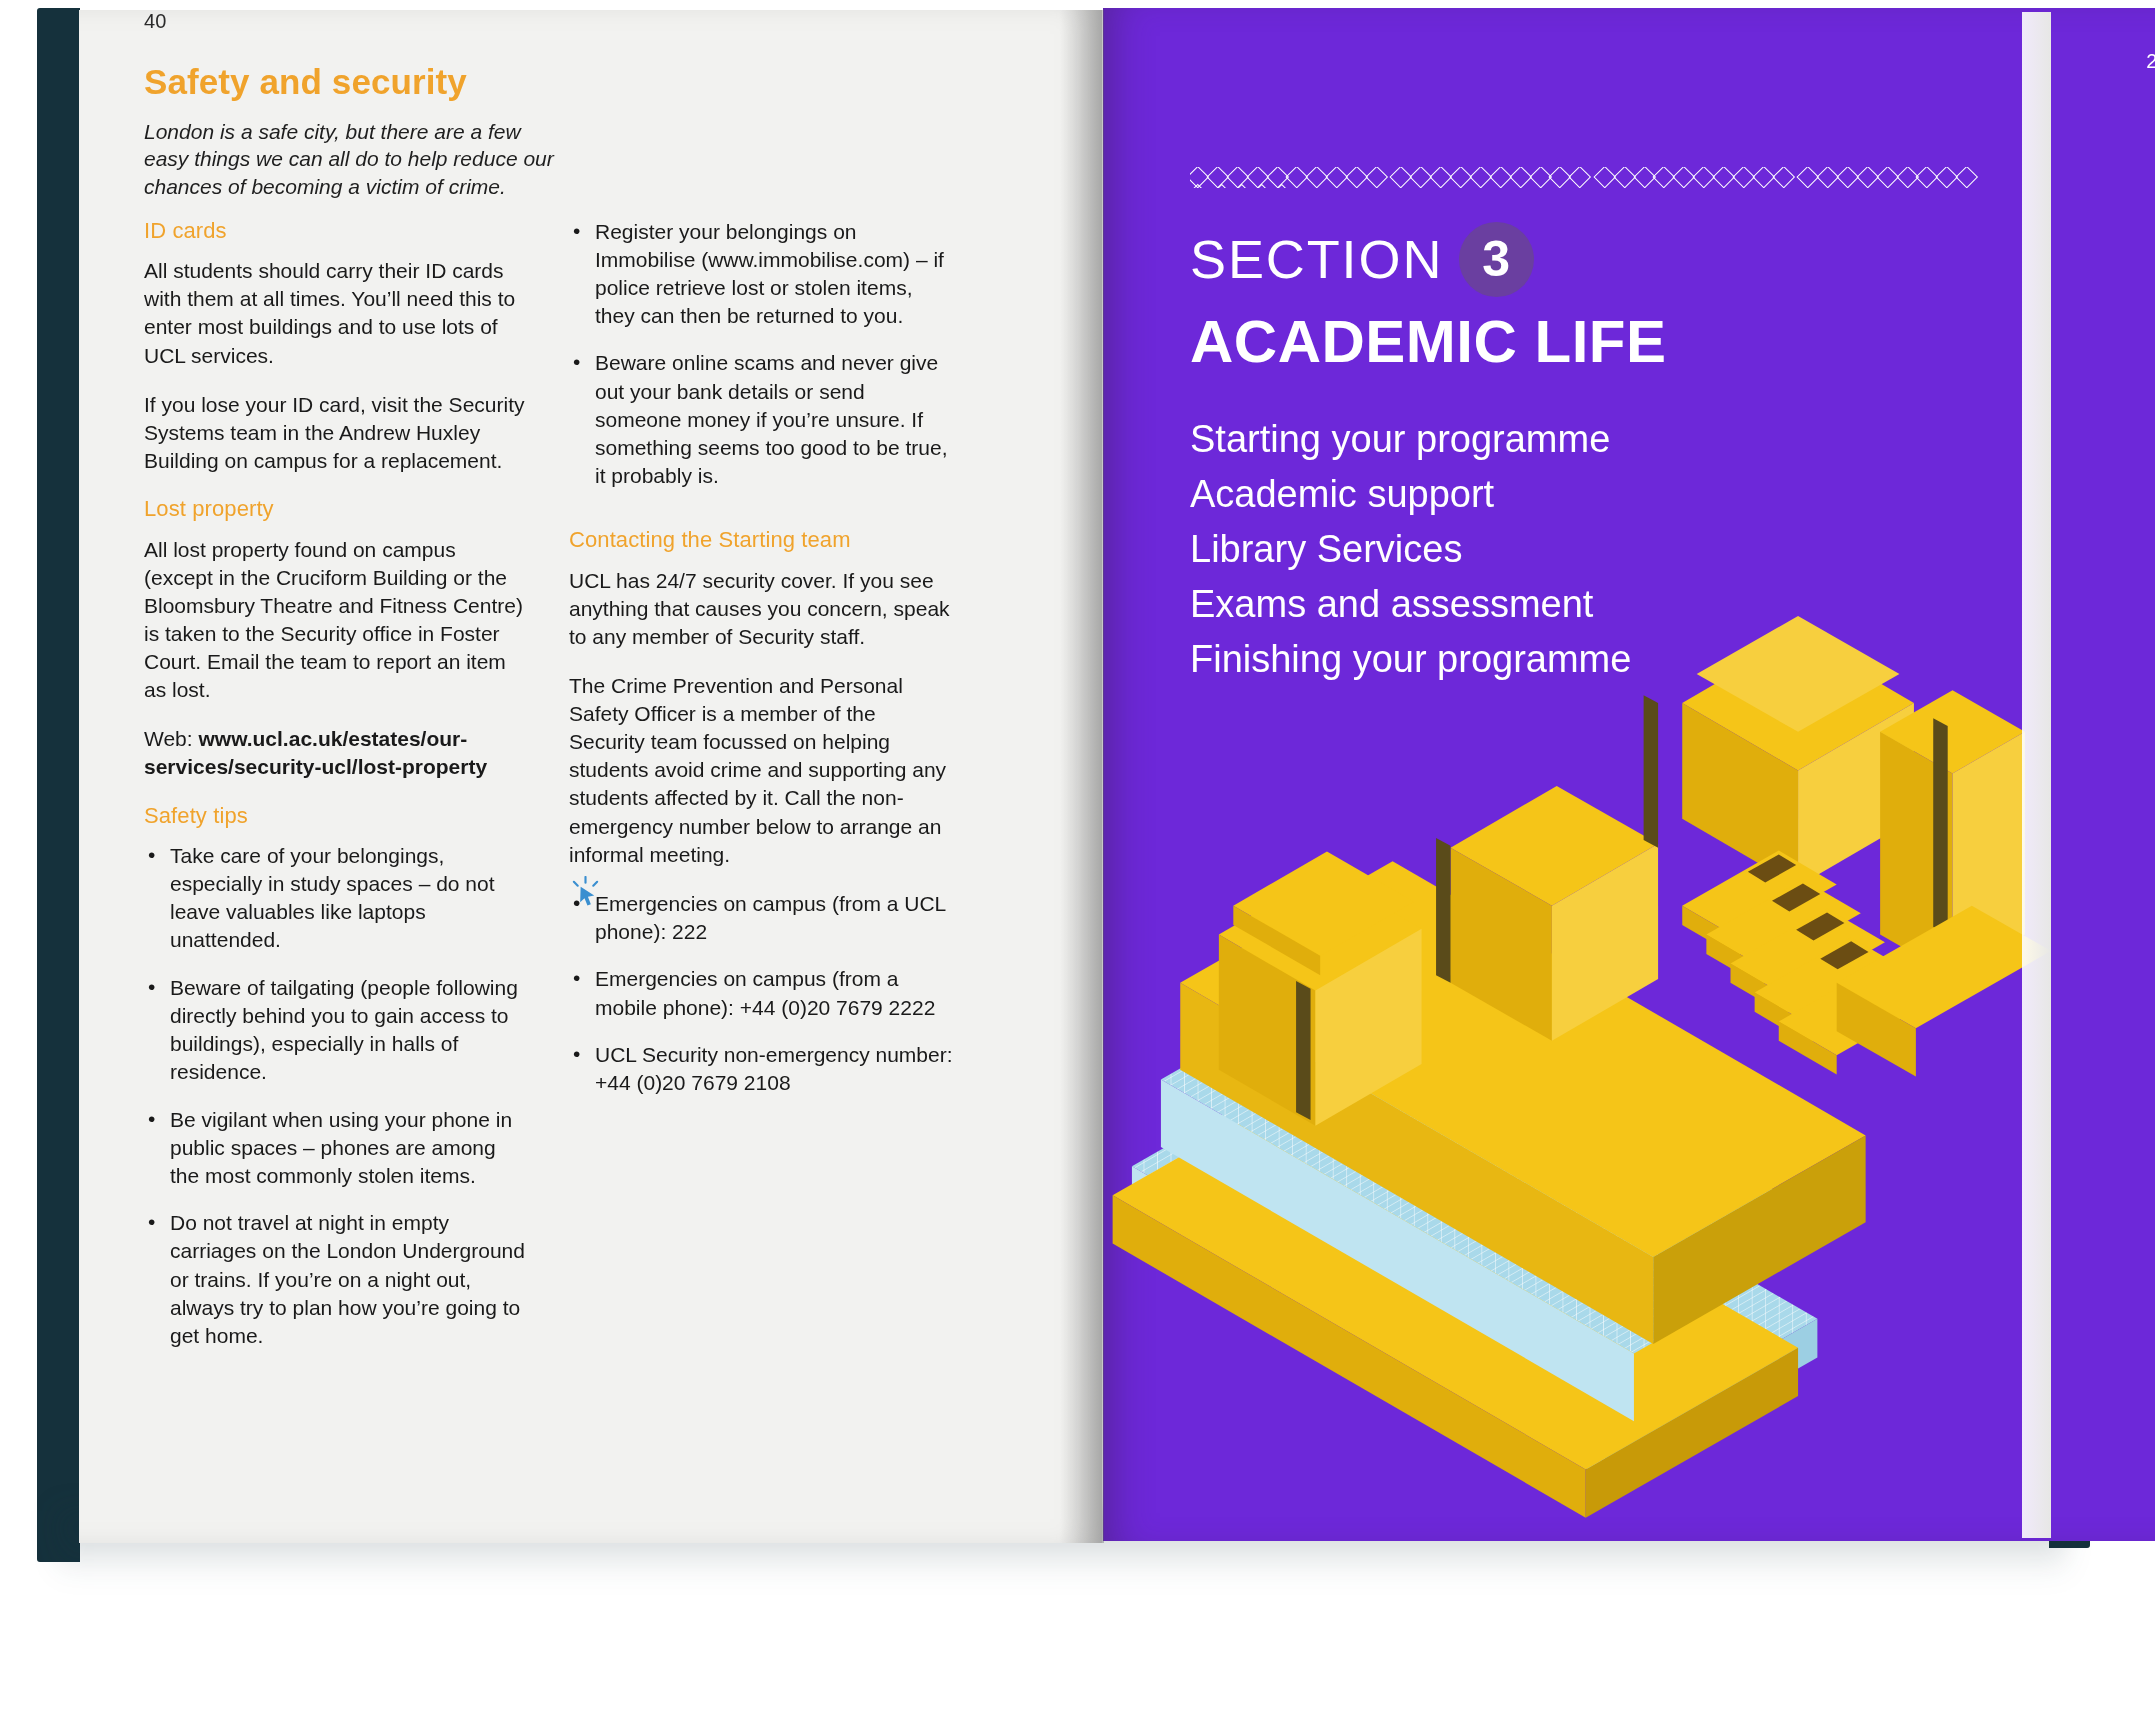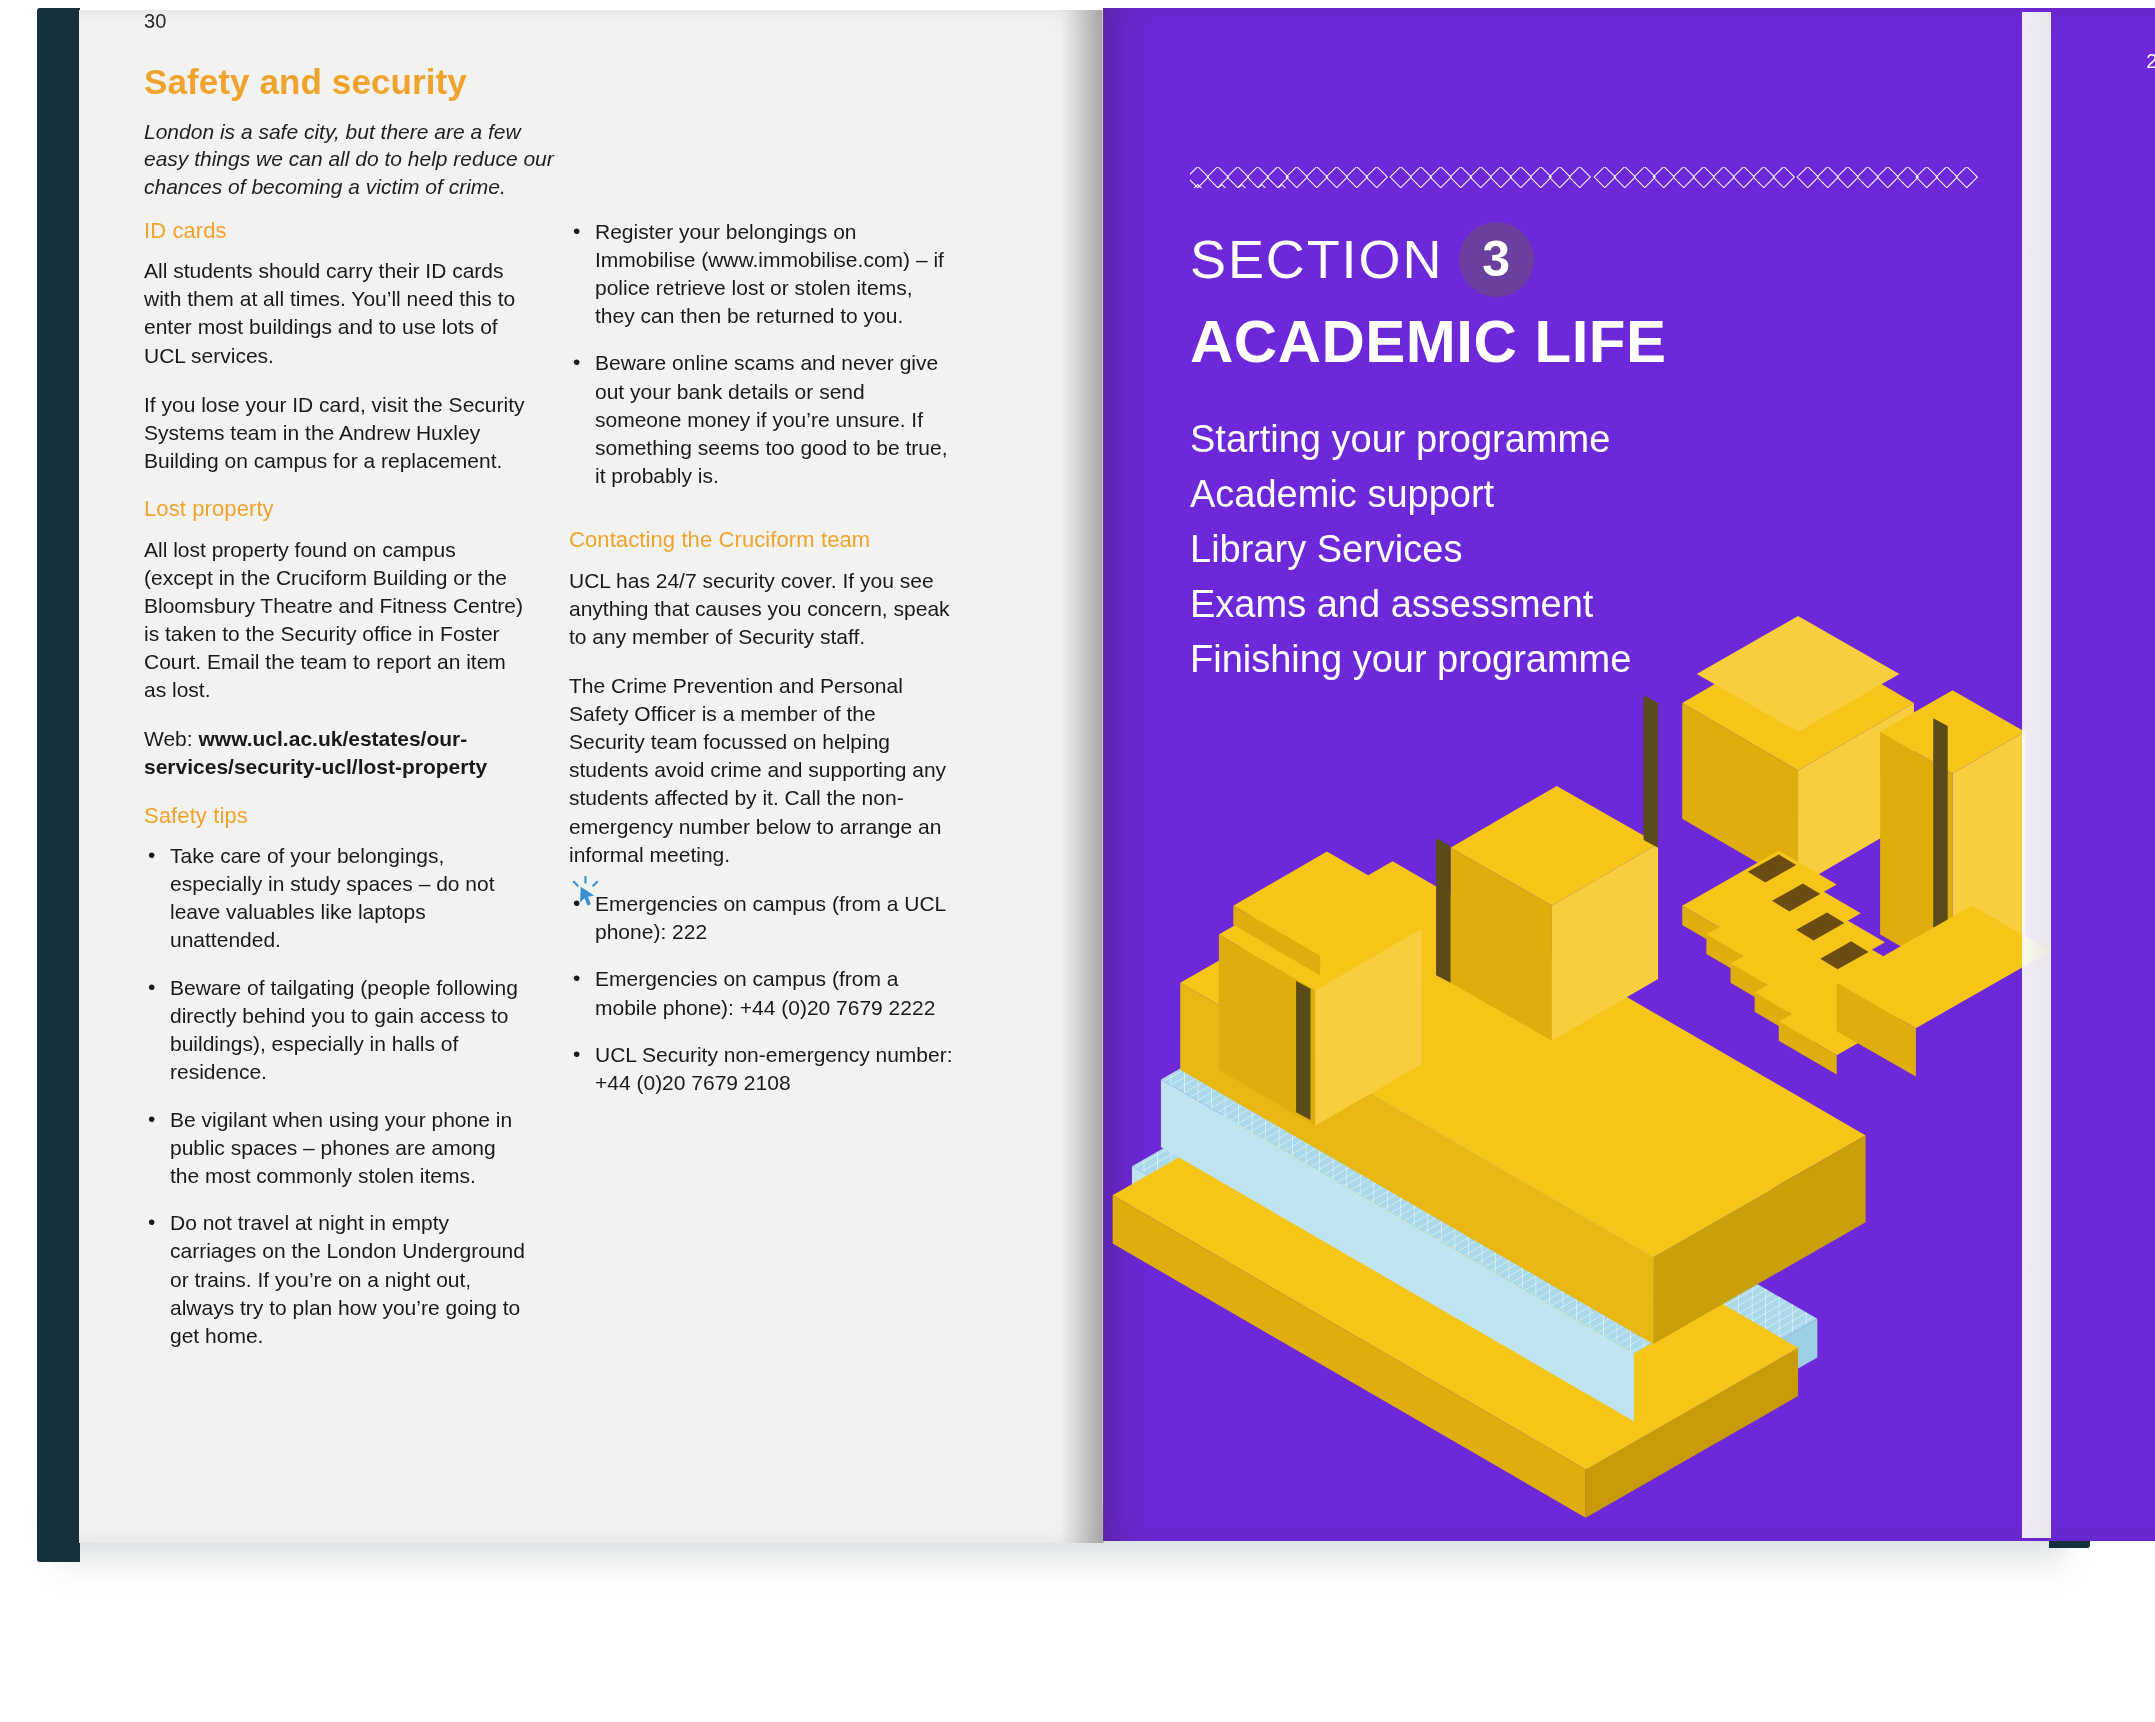--- a/index.html
+++ b/index.html
@@ -252,21 +252,21 @@
 <body>
 
 <div class="spread">
 
   <div class="book-shadow-left"></div>
   <div class="book-shadow-right"></div>
   <div class="book-bottom-shadow"></div>
 
   <div class="page-left">
 
-    <div class="folio folio-left">30</div>
+    <div class="folio folio-left">40</div>
 
     <h1 class="page-title">Safety and security</h1>
 
     <p class="standfirst">London is a safe city, but there are a few easy things we can all do to help reduce our chances of becoming a victim of crime.</p>
 
     <div class="col col-left">
 
       <h2 class="sub">ID cards</h2>
       <p class="body">All students should carry their ID cards with them at all times. You’ll need this to enter most buildings and to use lots of UCL services.</p>
       <p class="body">If you lose your ID card, visit the Security Systems team in the Andrew Huxley Building on campus for a replacement.</p>
@@ -283,21 +283,21 @@
         <li>Do not travel at night in empty carriages on the London Underground or trains. If you’re on a night out, always try to plan how you’re going to get home.</li>
       </ul>
     </div>
 
     <div class="col col-right">
       <ul class="bullets">
         <li>Register your belongings on Immobilise (www.immobilise.com) – if police retrieve lost or stolen items, they can then be returned to you.</li>
         <li>Beware online scams and never give out your bank details or send someone money if you’re unsure. If something seems too good to be true, it probably is.</li>
       </ul>
 
-      <h2 class="sub" style="margin-top:37px;">Contacting the Cruciform team</h2>
+      <h2 class="sub" style="margin-top:37px;">Contacting the Starting team</h2>
       <p class="body">UCL has 24/7 security cover. If you see anything that causes you concern, speak to any member of Security staff.</p>
       <p class="body">The Crime Prevention and Personal Safety Officer is a member of the Security team focussed on helping students avoid crime and supporting any students affected by it. Call the non-emergency number below to arrange an informal meeting.</p>
 
       <ul class="bullets">
         <li>Emergencies on campus (from a UCL phone): 222</li>
         <li>Emergencies on campus (from a mobile phone): +44 (0)20 7679 2222</li>
         <li>UCL Security non-emergency number: +44 (0)20 7679 2108</li>
       </ul>
     </div>
 

